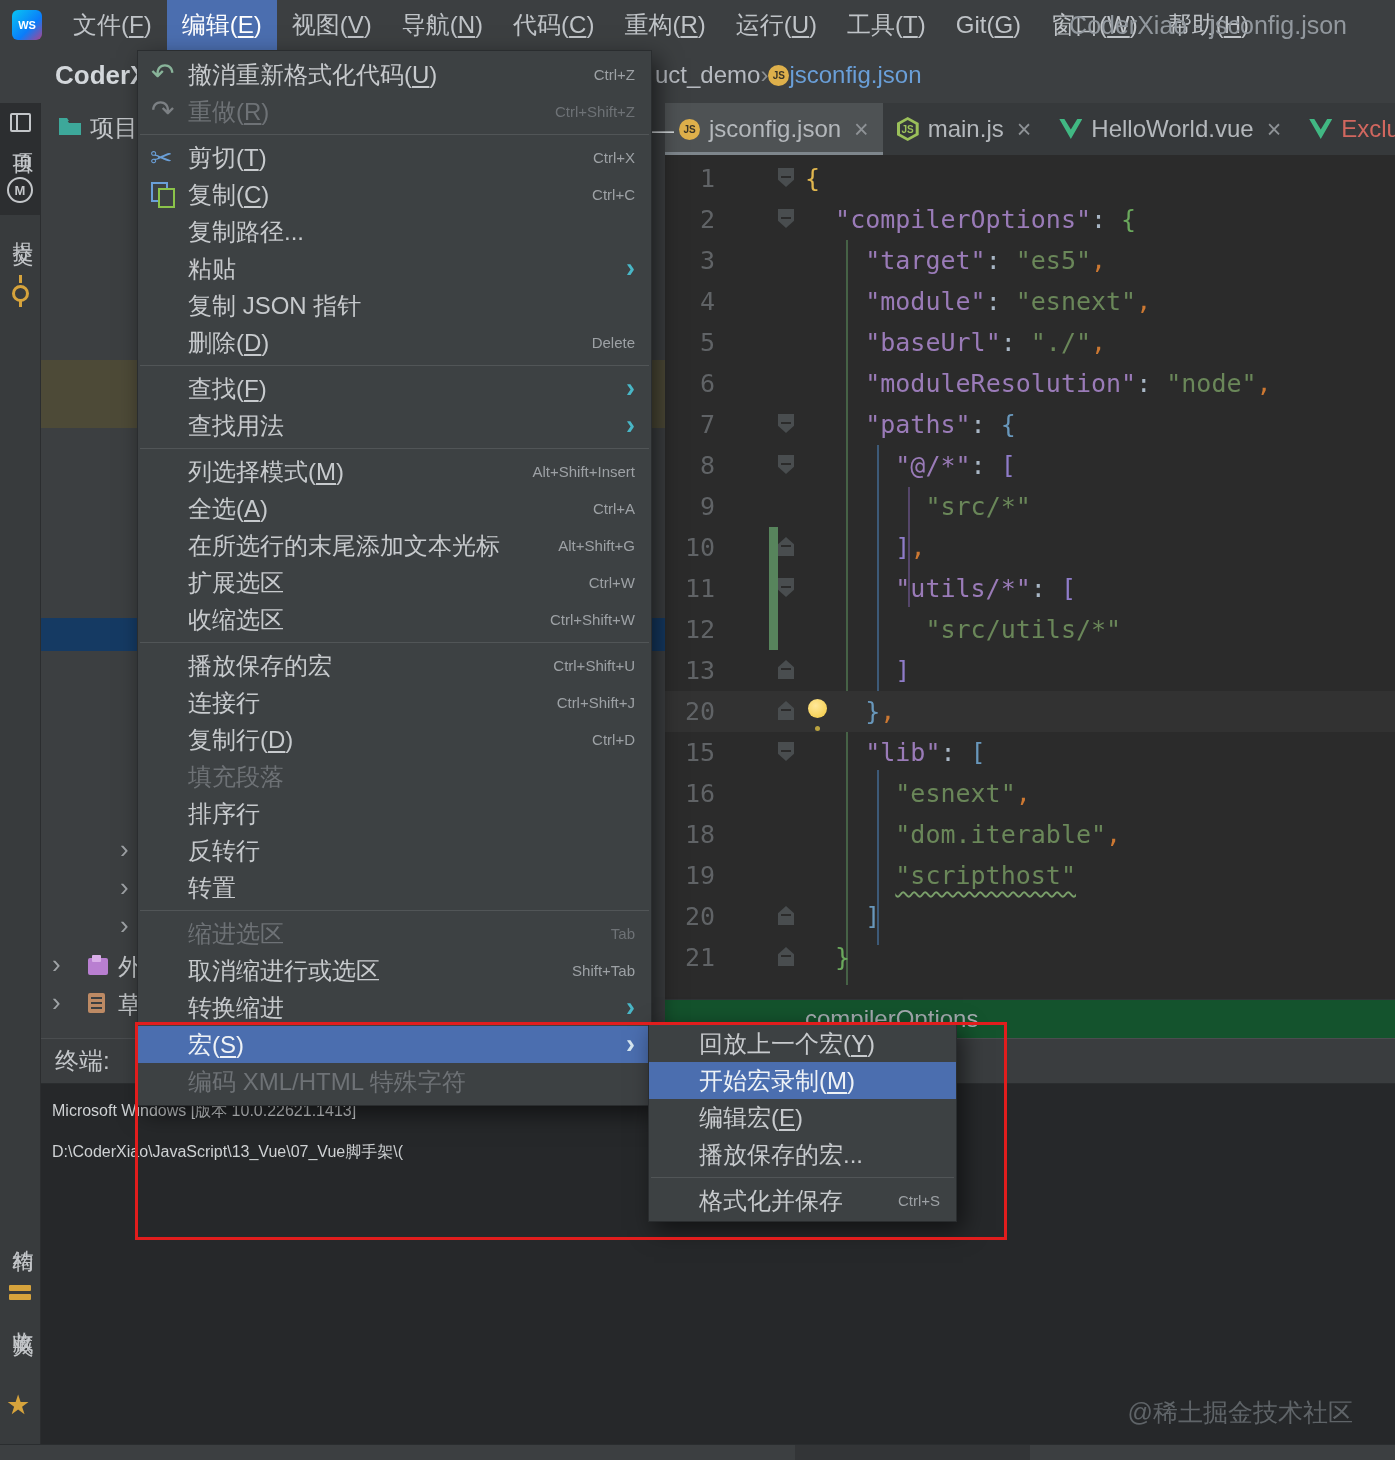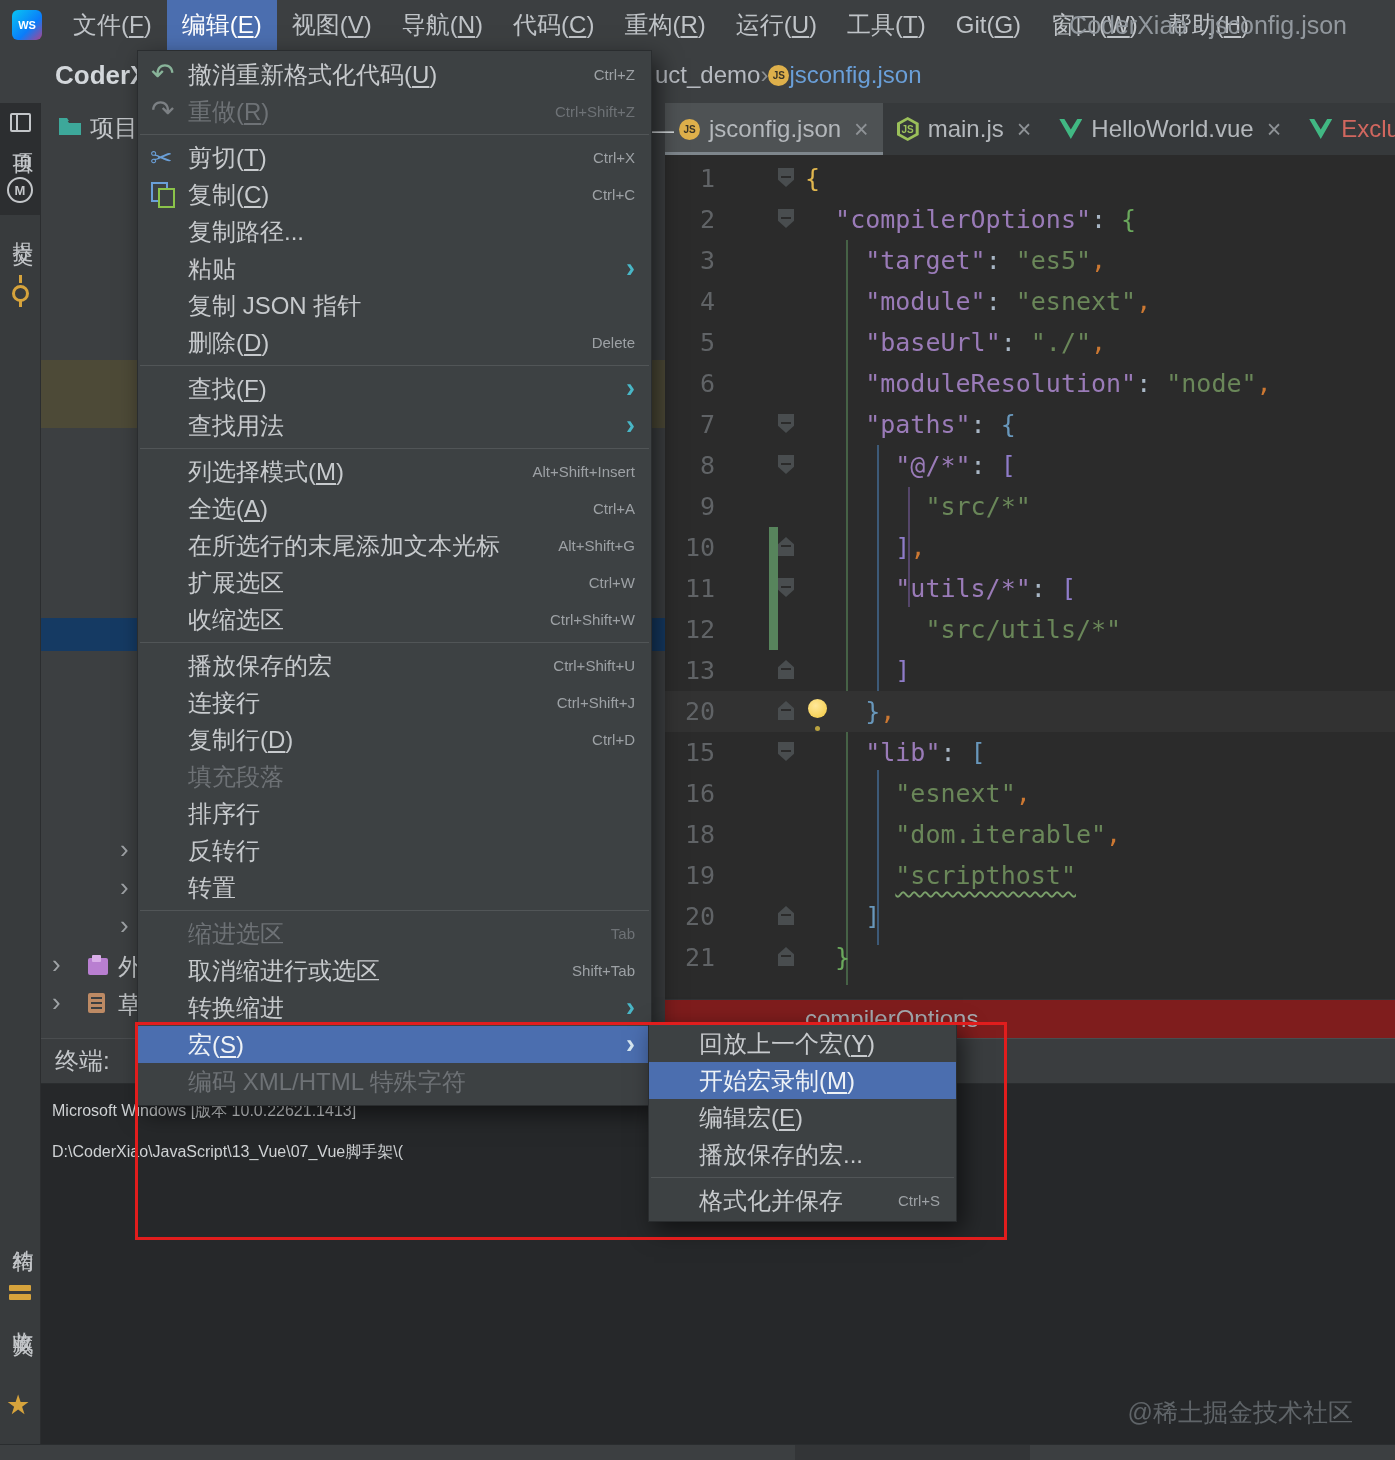--- a/index.html
+++ b/index.html
@@ -71,21 +71,21 @@
   .code-line .ln{position:absolute;left:0;top:0;width:50px;text-align:right;color:#606366}
   .code-line.chg::before{content:"";position:absolute;left:104px;top:0;width:9px;height:41px;background:#57845c}
   .fold{position:absolute;left:113px;top:10px;width:16px;height:19px;background:#494d4f}
   .fold.open{clip-path:polygon(0 0,100% 0,100% 62%,50% 100%,0 62%)}
   .fold.close{clip-path:polygon(50% 0,100% 38%,100% 100%,0 100%,0 38%)}
   .fold::after{content:"";position:absolute;left:3px;top:8px;width:10px;height:2px;background:#2b2b2b}
   .bulb{position:absolute;left:143px;top:8px;width:19px;height:19px;border-radius:50%;background:radial-gradient(circle at 40% 35%,#ffe89a,#f2c83e);box-shadow:0 20px 0 -7px #b9a23f}
   .tk-key{color:#9a7bb8}.tk-str{color:#6a8759}.tk-plain{color:#a9b7c6}.tk-comma{color:#cc7832}
   .tk-b1{color:#e0b64e}.tk-b2{color:#6aa85c}.tk-b3{color:#6897bb}.tk-b4{color:#8f7cc9}
   .tk-wavy{text-decoration:underline wavy #7aa06a;text-decoration-thickness:2px;text-underline-offset:7px}
-  .ed-breadcrumb{position:absolute;left:0;right:0;bottom:0;height:38px;background:#7f1d1d;border-top:1px solid #313437;display:flex;align-items:center;padding-left:140px;color:#a6abb0;font-size:24px}
+  .ed-breadcrumb{position:absolute;left:0;right:0;bottom:0;height:38px;background:#14532d;border-top:1px solid #313437;display:flex;align-items:center;padding-left:140px;color:#a6abb0;font-size:24px}
 
   
   .terminal{position:absolute;left:40px;top:1038px;width:1355px;height:407px;background:#26282a;z-index:1}
   .term-header{height:44px;background:#3a3d3f;border-top:1px solid #4a4d4f;border-bottom:1px solid #2a2d2f;display:flex;align-items:center;padding-left:15px;font-size:24px;color:#c3c6c9}
   .term-body{padding:6px 0 0 12px;font-family:Liberation Sans, sans-serif;font-size:16px;line-height:41px;color:#cfd2d4;white-space:pre}
 
   
   .statusbar{position:absolute;left:0;bottom:0;width:1395px;height:15px;background:#3c3f41;border-top:1px solid #2a2d2f;z-index:4}
   .statusbar .seg{position:absolute;left:795px;top:0;width:235px;height:15px;background:#333537}
   .watermark{position:absolute;right:42px;top:1396px;font-size:25px;color:#5f6468;z-index:5}

